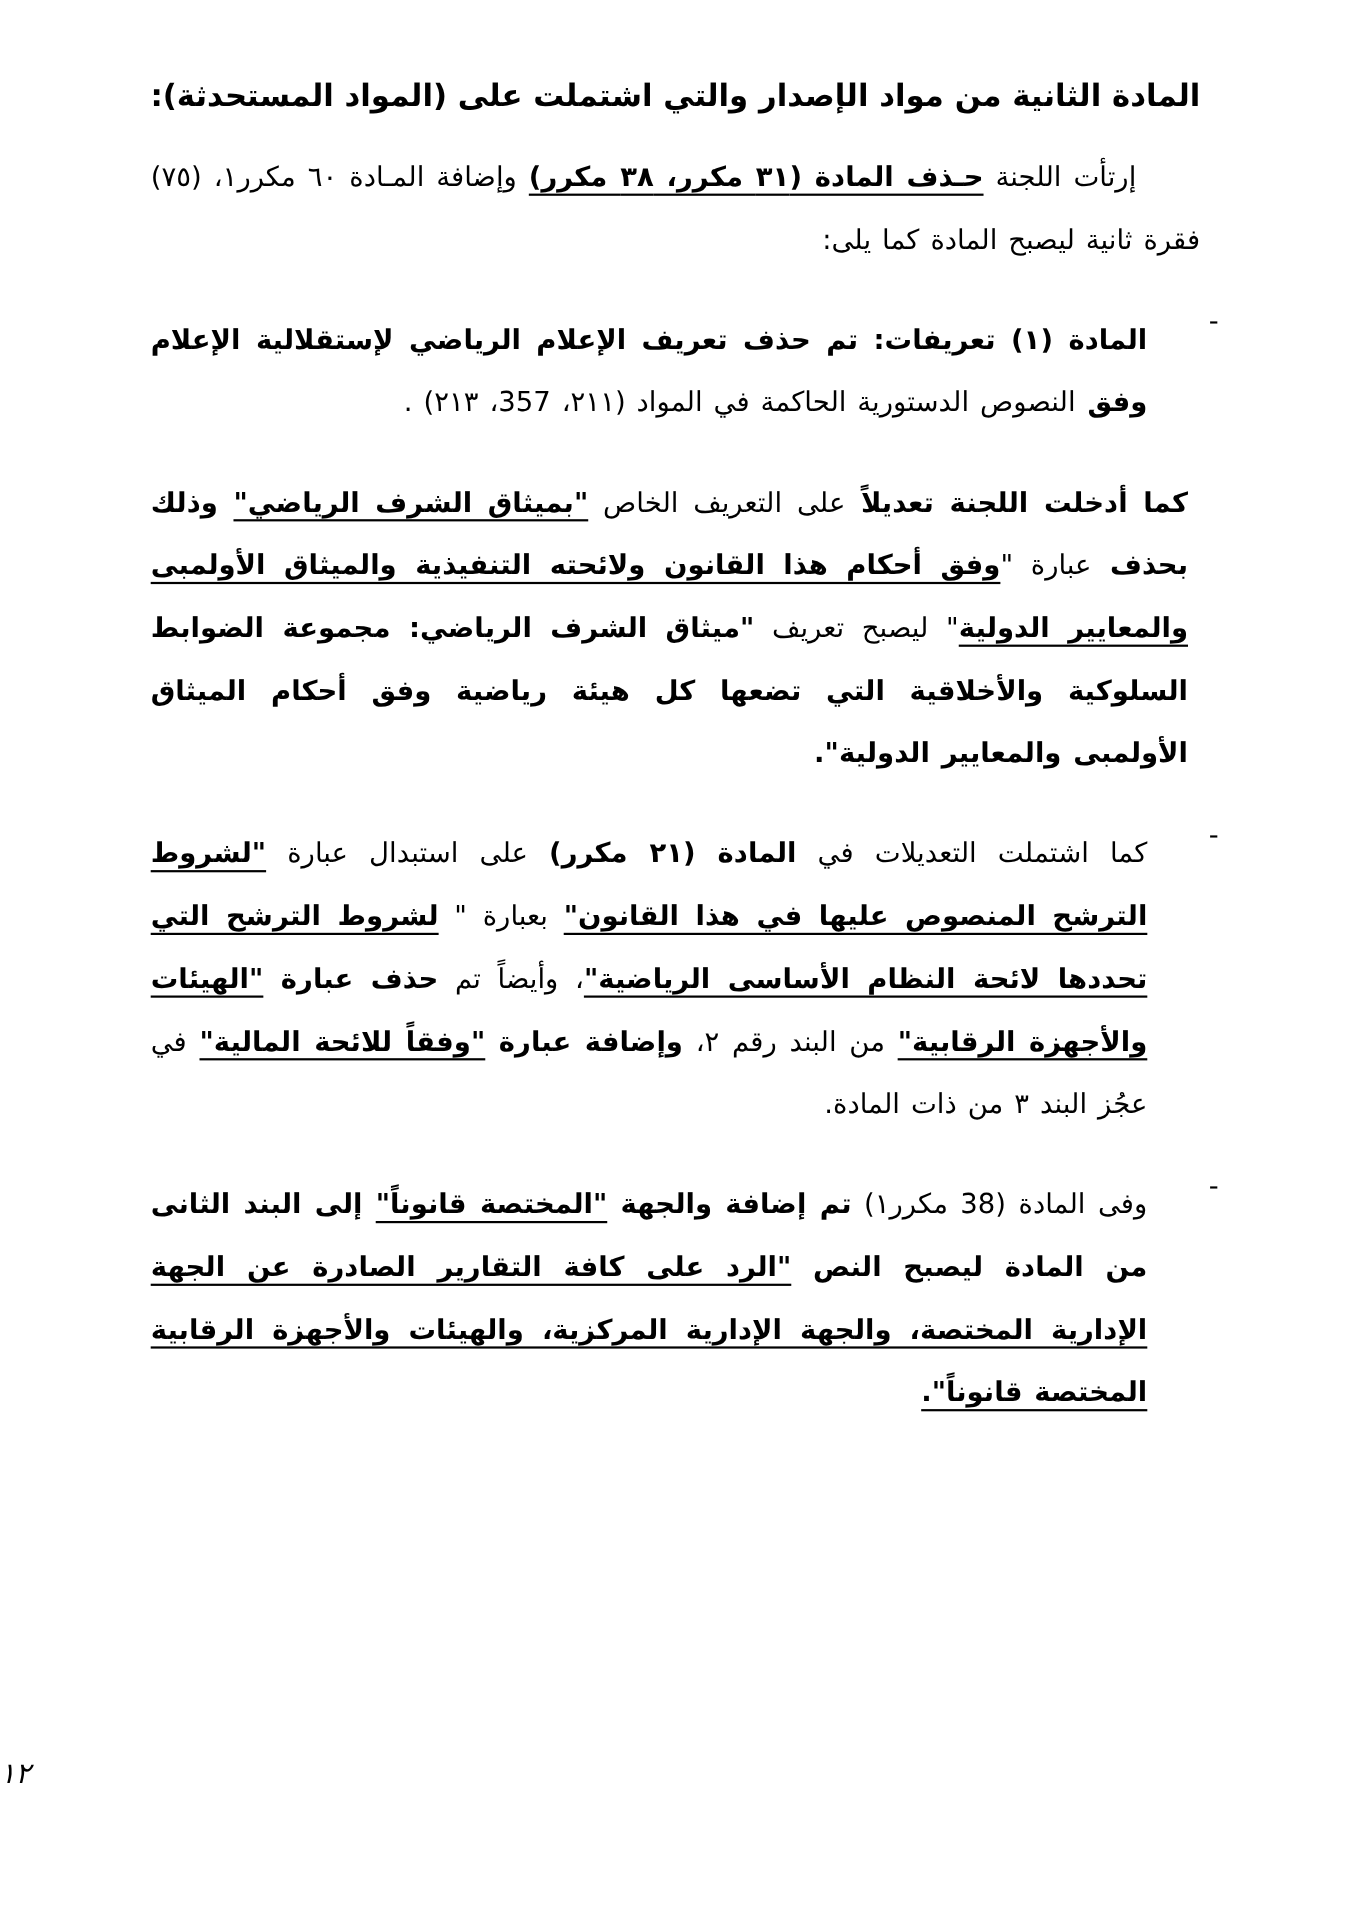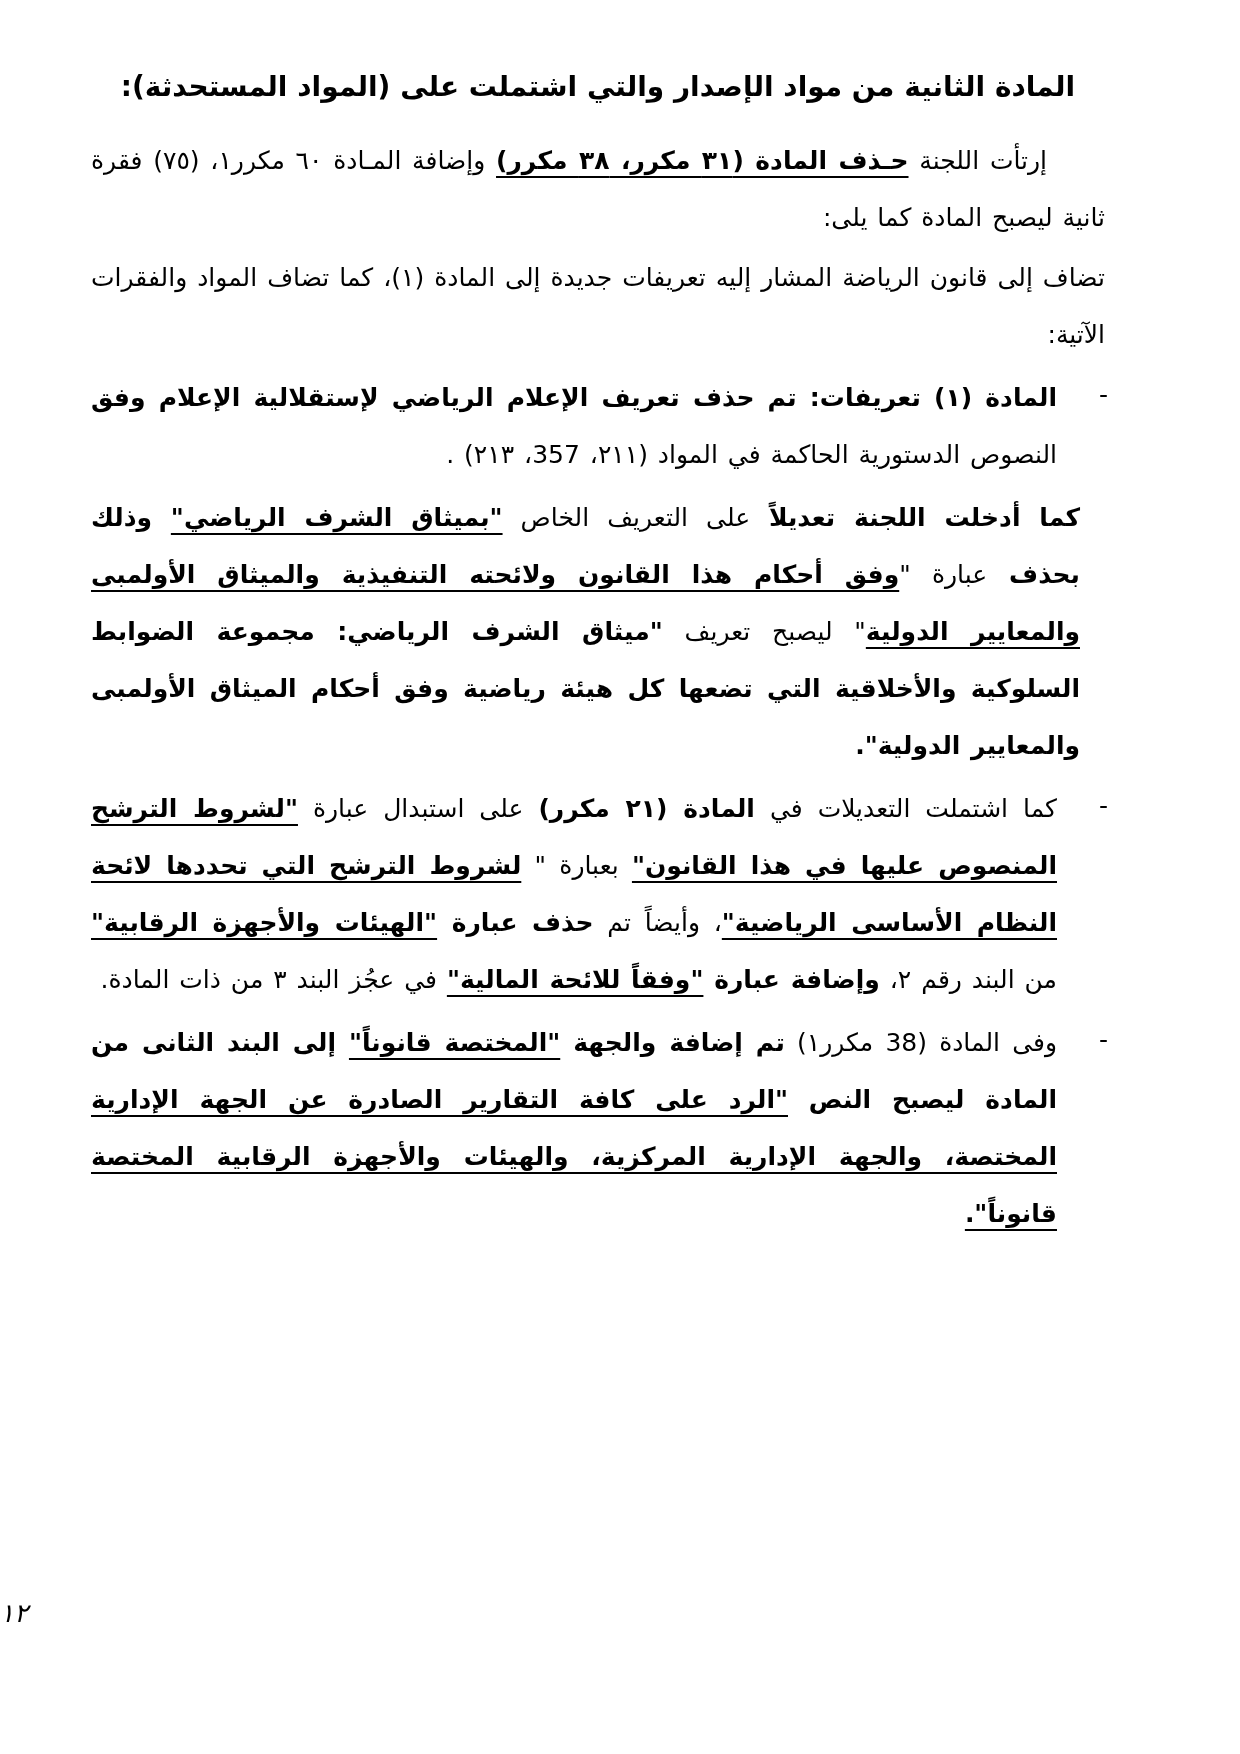--- a/index.html
+++ b/index.html
@@ -1,27 +1,27 @@
 <!DOCTYPE html>
 <html lang="ar" dir="rtl"><head>
 <meta charset="utf-8">
 <style>
   html,body{margin:0;padding:0;background:#e8e8e8;}
   .sheet{
     width:1240px;height:1754px;background:#ffffff;color:#000;
     direction:rtl;font-family:"DejaVu Sans",sans-serif;
     position:relative;box-sizing:border-box;
-    padding:66px 132px 0 88px;margin:0 auto;
+    padding:66px 132px 0 120px;margin:0 auto;
   }
   .title{
     font-size:28px;font-weight:bold;text-align:center;
     margin:0 0 24px 0;line-height:1.5;letter-spacing:0.5px;
   }
   .para{
-    font-size:25px;line-height:57px;margin:3px;
+    font-size:25px;line-height:57px;margin:17px;
     text-align:justify;word-spacing:2px;
   }
   .indent-first{text-indent:58px;}
   .section-heading{
     font-size:25px;font-weight:bold;line-height:57px;margin:0;
     text-decoration:underline;text-underline-offset:7px;
   }
   .bullet{display:flex;align-items:flex-start;}
   .dash{
     flex:0 0 48px;font-size:25px;line-height:57px;
@@ -37,21 +37,20 @@
 </style>
 </head>
 <body>
 
 <div class="sheet">
 
   <h1 class="title">المادة الثانية من مواد الإصدار والتي اشتملت على (المواد المستحدثة):</h1>
 
   <p class="para indent-first"><span>إرتأت اللجنة </span><span class="b u">حـذف المادة (٣١ مكرر، ٣٨ مكرر)</span><span> وإضافة المـادة ٦٠ مكرر١، (٧٥) فقرة ثانية ليصبح المادة كما يلى:</span></p>
 
-  <p class="para"><span>تضاف إلى قانون الرياضة المشار إليه تعريفات جديدة إلى المادة (١)، كما تضاف المواد والفقرات الآتية:</span></p>
 
 
 
   <div class="bullet">
     <span class="dash">-</span>
     <p class="para bullet-text"><span class="b">المادة (١) تعريفات: تم حذف تعريف الإعلام الرياضي لإستقلالية الإعلام وفق </span><span>النصوص الدستورية الحاكمة في المواد (٢١١، 357، ٢١٣) .</span></p>
   </div>
 
   <p class="para sub"><span class="b">كما أدخلت اللجنة تعديلاً </span><span>على التعريف الخاص </span><span class="b u">"بميثاق الشرف الرياضي"</span><span class="b"> وذلك بحذف </span><span>عبارة "</span><span class="b u">وفق أحكام هذا القانون ولائحته التنفيذية والميثاق الأولمبى والمعايير الدولية</span><span>" ليصبح تعريف </span><span class="b">"ميثاق الشرف الرياضي: مجموعة الضوابط السلوكية والأخلاقية التي تضعها كل هيئة رياضية وفق أحكام الميثاق الأولمبى والمعايير الدولية".</span></p>
 

